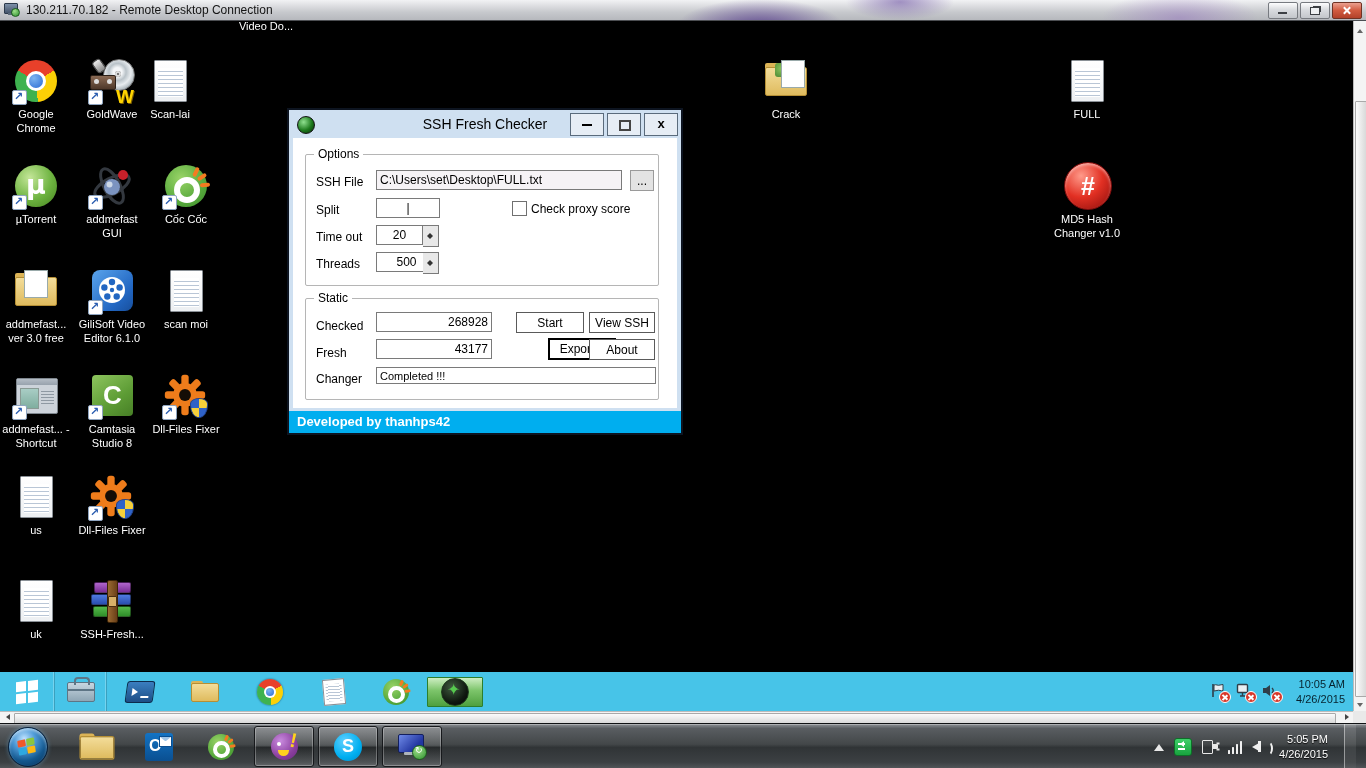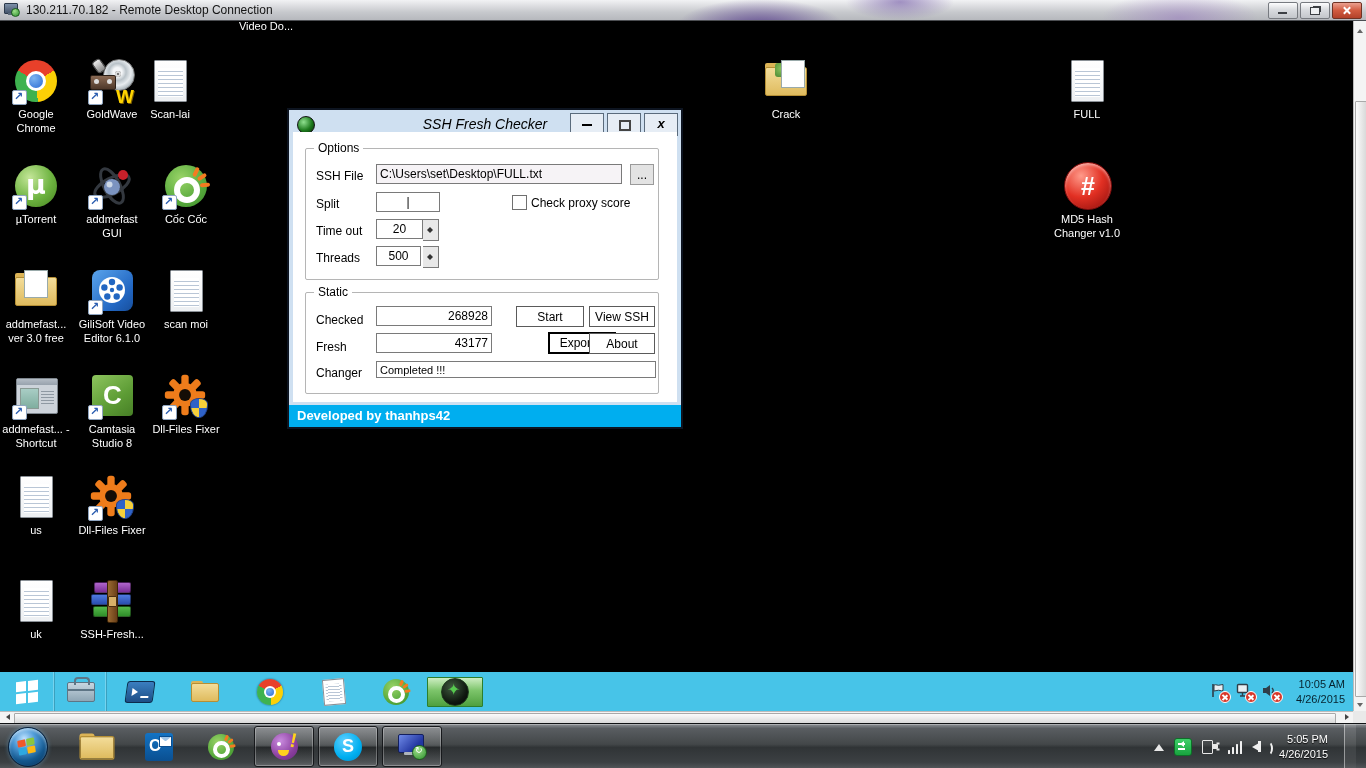--- a/index.html
+++ b/index.html
@@ -117,21 +117,21 @@
   .rar .strap{position:absolute;left:16px;top:-2px;width:9px;height:41px;background:linear-gradient(90deg,#9a6a32,#6a3f18);border:1px solid #3c2408;border-radius:2px;}
   .rar .buck{position:absolute;left:17px;top:14px;width:7px;height:9px;background:#d8b269;border:1px solid #4a2f10;border-radius:1px;}
   
   .md5{position:absolute;left:1px;top:0px;width:46px;height:46px;border-radius:50%;
     background:radial-gradient(circle at 35% 28%,#ff9a8a,#e23023 48%,#9c1410 88%);
     border:1px solid #7e0e0e;box-shadow:inset 0 2px 3px rgba(255,255,255,.5);}
   .md5::after{content:"#";position:absolute;left:0;right:0;top:9px;text-align:center;color:#fff;font-size:25px;font-weight:bold;}
   
   .sshwin{position:absolute;left:287px;top:108px;width:392px;background:#cfe0f1;
     border:2px solid #0d1420;box-shadow:3px 4px 10px rgba(0,0,0,.65);font-size:12px;color:#000;}
-  .ssh-tb{position:relative;height:22px;font-style:italic;}
+  .ssh-tb{position:relative;height:28px;}
   .orb{position:absolute;left:8px;top:6px;width:16px;height:16px;border-radius:50%;
     background:radial-gradient(circle at 35% 32%,#8fe08f,#1d7a1d 55%,#042604);border:1px solid #111;}
   .ssh-title{position:absolute;left:0;right:0;top:0;line-height:28px;text-align:center;font-size:14px;}
   .tbtns{position:absolute;right:3px;top:3px;display:flex;gap:3px;}
   .tbtn{width:32px;height:21px;background:#e6edf5;border:1px solid #5a6b7c;position:relative;
     text-align:center;font-weight:bold;font-size:13px;line-height:19px;cursor:pointer;}
   .tbtn .bar{position:absolute;left:11px;top:10px;width:10px;height:2px;background:#000;}
   .tbtn .box{position:absolute;left:11px;top:6px;width:8px;height:7px;border:2px solid #444;}
   
   .ssh-client{position:relative;margin:0 4px;height:270px;background:#fff;}
@@ -496,21 +496,21 @@
           <span class="flabel" style="left:10px;top:48px">Split</span>
           <input class="tbox" style="left: 70px; top: 43px; width: 64px; height: 20px; text-align: center;" readonly="" value="|">
           <span class="cbx" style="left:206px;top:46px"></span>
           <span class="flabel" style="left:225px;top:47px">Check proxy score</span>
           <span class="flabel" style="left:10px;top:75px">Time out</span>
           <input class="tbox" style="left: 70px; top: 70px; width: 47px; height: 20px; text-align: center;" readonly="" value="20">
           <span class="spinwrap" style="left:117px;top:70px">
               <span class="spin"></span>
             </span>
           <span class="flabel" style="left:10px;top:102px">Threads</span>
-          <input class="tbox" style="left: 70px; top: 97px; width: 45px; height: 20px; text-align: center;" readonly="" value="500">
+          <input class="tbox" style="left: 70px; top: 97px; width: 61px; height: 20px; text-align: center;" readonly="" value="500">
           <span class="spinwrap" style="left:117px;top:97px">
               <span class="spin"></span>
             </span>
         </div>
 
         <div class="gbox" style="left:12px;top:160px;width:352px;height:100px">
           <span class="legend">Static</span>
           <span class="flabel" style="left:10px;top:20px">Checked</span>
           <input class="tbox num" style="left: 70px; top: 13px; width: 116px; height: 20px;" readonly="" value="268928">
           <button class="btn" style="left:210px;top:13px;width:68px;height:21px">Start</button>

